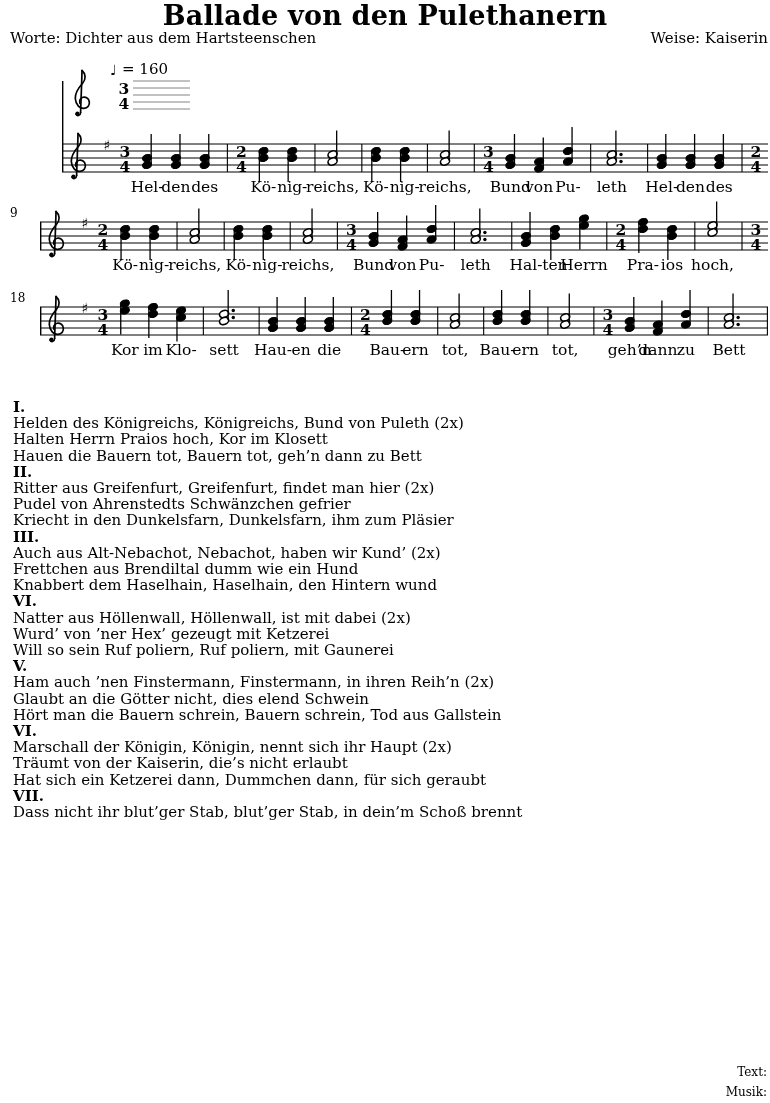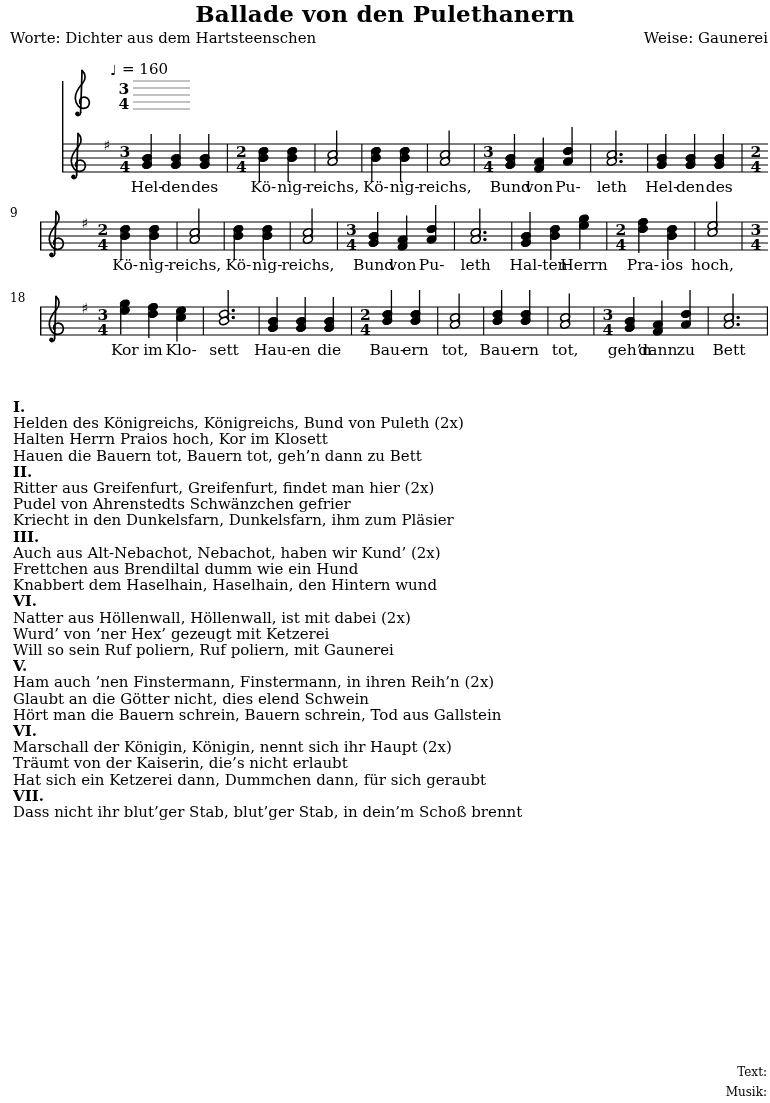--- a/index.html
+++ b/index.html
@@ -1,19 +1,19 @@
 <!DOCTYPE html>
 <html><head>
 <meta charset="utf-8">
 <style>
   html,body{margin:0;padding:0;background:#e8e8e8;}
   .page{position:relative;width:770px;height:1103px;background:#ffffff;color:#000;
         font-family:"DejaVu Serif",serif;overflow:hidden;margin:0 auto;}
   .title{position:absolute;top:0;left:0;right:0;text-align:center;
-         font-size:23px;font-weight:bold;letter-spacing:.2px;}
+         font-size:27px;font-weight:bold;letter-spacing:.2px;}
   .credits{position:absolute;top:29px;left:10px;right:2px;display:flex;
            justify-content:space-between;font-size:15px;}
   #score-svg{position:absolute;left:0;top:0;}
   .tsig{font-family:"DejaVu Serif",serif;font-size:15.5px;font-weight:bold;}
   .lyric{font-family:"DejaVu Serif",serif;font-size:15.5px;}
   .mnum{font-family:"DejaVu Serif",serif;font-size:12px;}
   .sharp{font-family:"DejaVu Sans",sans-serif;font-size:14px;}
   .tempo-note{font-family:"DejaVu Sans",sans-serif;font-size:14px;}
   .tempo-eq{font-family:"DejaVu Serif",serif;font-size:15px;}
   .verses{position:absolute;left:13px;top:399px;font-size:15px;line-height:16.2px;}
@@ -22,21 +22,21 @@
   .footer-credits{position:absolute;right:3px;top:1062px;text-align:right;
                   font-size:12px;line-height:20px;margin-left:6px;}
 </style>
 </head>
 <body>
 
 <div class="page">
   <div class="title">Ballade von den Pulethanern</div>
   <div class="credits">
     <span>Worte: Dichter aus dem Hartsteenschen</span>
-    <span>Weise: Gaunerei</span>
+    <span>Weise: Kaiserin</span>
   </div>
   <svg id="score-svg" width="770" height="395" viewBox="0 0 770 395">
       <g>
         <line x1="133" y1="81" x2="190" y2="81" stroke="#848484" stroke-width="1"></line>
         <line x1="133" y1="88" x2="190" y2="88" stroke="#848484" stroke-width="1"></line>
         <line x1="133" y1="95" x2="190" y2="95" stroke="#848484" stroke-width="1"></line>
         <line x1="133" y1="102" x2="190" y2="102" stroke="#848484" stroke-width="1"></line>
         <line x1="133" y1="109" x2="190" y2="109" stroke="#848484" stroke-width="1"></line>
         <g transform="translate(74 81)" fill="none" stroke="#000000" stroke-width="1.7" stroke-linecap="round">
           <path d="M8,-10.5 C11.8,-7.2 12.2,-1.8 8.6,2.2 C3.4,8 1,12.5 1.3,17.5 C1.7,24 6.2,27.8 10,27.4 C13.8,27 15.8,24 15.3,20.8 C14.8,17.4 11.8,15.6 9,16.3 C6.2,17 5,19.8 5.9,22.3"></path>

